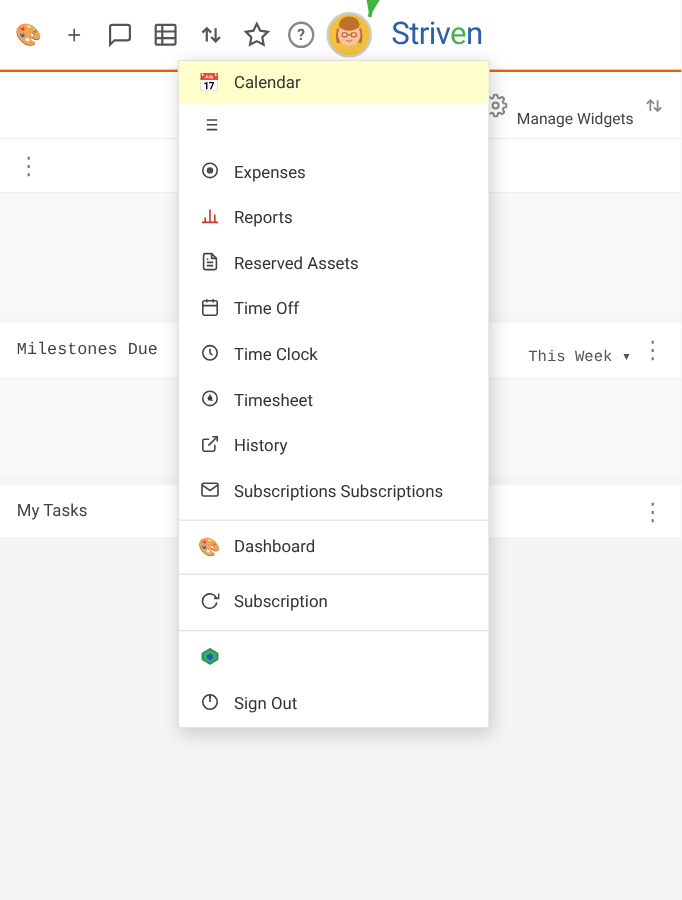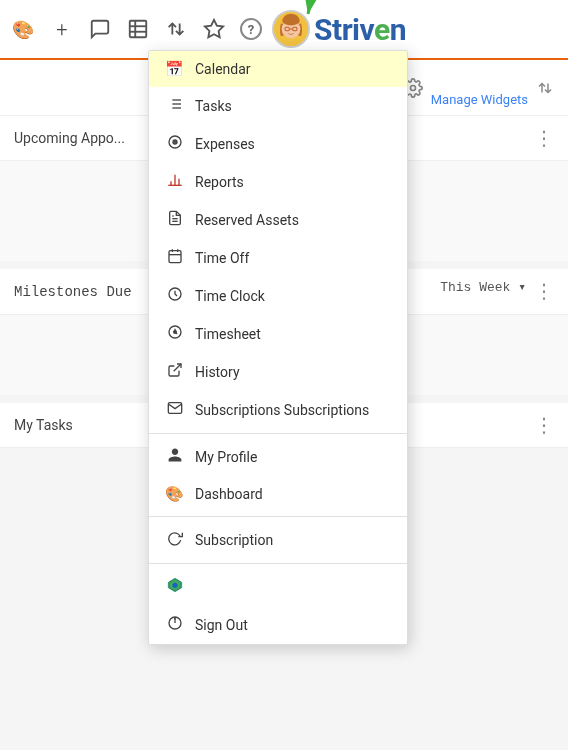--- a/index.html
+++ b/index.html
@@ -50,23 +50,23 @@
       border: 2px solid #ccc;
       overflow: hidden;
       display: flex;
       align-items: center;
       justify-content: center;
       cursor: pointer;
       position: relative;
     }
 
     .brand-logo {
-      margin-left: 4px;
-      font-size: 30px;
-      font-weight: 700;
+      margin-left: 16px;
+      font-size: 26px;
+      font-weight: 400;
       color: #2b5fa8;
       letter-spacing: -0.5px;
     }
 
     
     .dropdown-menu {
       position: absolute;
       top: 50px;
       left: 148px;
       width: 260px;
@@ -189,39 +189,38 @@
   </div>
 </div>
 
 <div style="position:absolute; top:60px; left:0; right:0; bottom:0; background:#f5f5f5;">
 
   <div style="display:flex; justify-content:flex-end; align-items:center; padding:8px 14px; background:#fff; border-bottom:1px solid #eee; gap:8px;">
     <svg width="20" height="20" viewBox="0 0 24 24" fill="none" stroke="#888" stroke-width="2">
       <circle cx="12" cy="12" r="3"></circle>
       <path d="M19.4 15a1.65 1.65 0 0 0 .33 1.82l.06.06a2 2 0 0 1-2.83 2.83l-.06-.06a1.65 1.65 0 0 0-1.82-.33 1.65 1.65 0 0 0-1 1.51V21a2 2 0 0 1-4 0v-.09A1.65 1.65 0 0 0 9 19.4a1.65 1.65 0 0 0-1.82.33l-.06.06a2 2 0 0 1-2.83-2.83l.06-.06A1.65 1.65 0 0 0 4.68 15a1.65 1.65 0 0 0-1.51-1H3a2 2 0 0 1 0-4h.09A1.65 1.65 0 0 0 4.6 9a1.65 1.65 0 0 0-.33-1.82l-.06-.06a2 2 0 0 1 2.83-2.83l.06.06A1.65 1.65 0 0 0 9 4.68a1.65 1.65 0 0 0 1-1.51V3a2 2 0 0 1 4 0v.09a1.65 1.65 0 0 0 1 1.51 1.65 1.65 0 0 0 1.82-.33l.06-.06a2 2 0 0 1 2.83 2.83l-.06.06A1.65 1.65 0 0 0 19.4 9a1.65 1.65 0 0 0 1.51 1H21a2 2 0 0 1 0 4h-.09a1.65 1.65 0 0 0-1.51 1z"></path>
     </svg>
-    <span style="font-size:13px;color:#3b82f6;margin-top:24px;">Manage Widgets</span>
+    <span style="font-size:13px;color:#404040;margin-top:24px;">Manage Widgets</span>
     <svg width="18" height="18" viewBox="0 0 24 24" fill="none" stroke="#888" stroke-width="2">
       <line x1="8" y1="6" x2="8" y2="18"></line>
         <polyline points="4 10 8 6 12 10"></polyline>
       <line x1="16" y1="6" x2="16" y2="18"></line>
         <polyline points="12 14 16 18 20 14"></polyline>
     </svg>
   </div>
 
   <div style="background:#fff; margin:0; padding:10px 14px; border-bottom:1px solid #eee; display:flex; align-items:center; justify-content:space-between;">
-    <span style="font-size:14px;color:#444;">Upcoming Appo...</span>
     <span style="font-size:20px;color:#888;cursor:pointer;">⋮</span>
   </div>
 
   <div style="height:100px;background:#f9f9f9;"></div>
 
   <div style="background:#fff; margin-top:8px; padding:10px 14px; border-bottom:1px solid #eee; display:flex; align-items:center; justify-content:space-between;font-family:Liberation Mono, monospace;">
     <span style="font-size:14px;color:#444;">Milestones Due</span>
-    <div style="display:flex;align-items:flex-start;gap:8px;">
+    <div style="display:flex;align-items:flex-end;gap:8px;">
       <span style="font-size:13px;color:#555;">
         <span>This Week</span> ▾
       </span>
       <span style="font-size:20px;color:#888;cursor:pointer;">⋮</span>
     </div>
   </div>
 
   <div style="height:80px;background:#f9f9f9;"></div>
 
   <div style="background:#fff; margin-top:8px; padding:10px 14px; border-bottom:1px solid #eee; display:flex; align-items:center; justify-content:space-between;">
@@ -241,21 +240,20 @@
     <span class="icon">
       <svg width="16" height="16" viewBox="0 0 24 24" fill="none" stroke="#444" stroke-width="2">
         <line x1="8" y1="6" x2="21" y2="6"></line>
           <line x1="8" y1="12" x2="21" y2="12"></line>
           <line x1="8" y1="18" x2="21" y2="18"></line>
         <line x1="3" y1="6" x2="3.01" y2="6"></line>
           <line x1="3" y1="12" x2="3.01" y2="12"></line>
           <line x1="3" y1="18" x2="3.01" y2="18"></line>
       </svg>
     </span>
-    <span class="menu-item-label">Tasks</span>
   </div>
 
   <div class="menu-item">
     <span class="icon">
       <svg width="16" height="16" viewBox="0 0 24 24" fill="none" stroke="#444" stroke-width="2">
         <circle cx="12" cy="12" r="9"></circle>
         <path d="M9 12h6M12 9v6"></path>
         <circle cx="12" cy="12" r="3"></circle>
       </svg>
     </span>
@@ -336,28 +334,20 @@
       <svg width="16" height="16" viewBox="0 0 24 24" fill="none" stroke="#444" stroke-width="2">
         <path d="M4 4h16c1.1 0 2 .9 2 2v12c0 1.1-.9 2-2 2H4c-1.1 0-2-.9-2-2V6c0-1.1.9-2 2-2z"></path>
         <polyline points="22,6 12,13 2,6"></polyline>
       </svg>
     </span>
     <span class="menu-item-label">Subscriptions Subscriptions</span>
   </div>
 
   <div class="menu-divider"></div>
 
-  <div class="menu-item">
-    <span class="icon">
-      <svg width="16" height="16" viewBox="0 0 24 24" fill="#444" stroke="none">
-        <path d="M12 12c2.7 0 4.8-2.1 4.8-4.8S14.7 2.4 12 2.4 7.2 4.5 7.2 7.2 9.3 12 12 12zm0 2.4c-3.2 0-9.6 1.6-9.6 4.8v2.4h19.2v-2.4c0-3.2-6.4-4.8-9.6-4.8z"></path>
-      </svg>
-    </span>
-    <span class="menu-item-label">My Profile</span>
-  </div>
 
   <div class="menu-item">
     <span class="icon">🎨</span>
     <span class="menu-item-label">Dashboard</span>
   </div>
 
 
   <div class="menu-divider"></div>
 
   <div class="menu-item">

